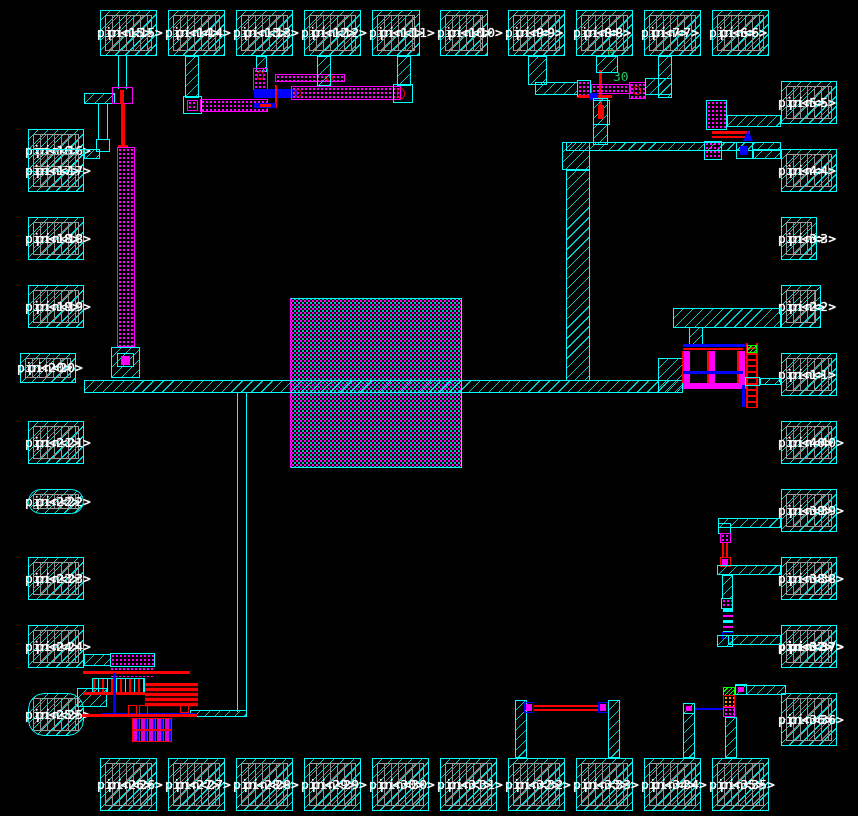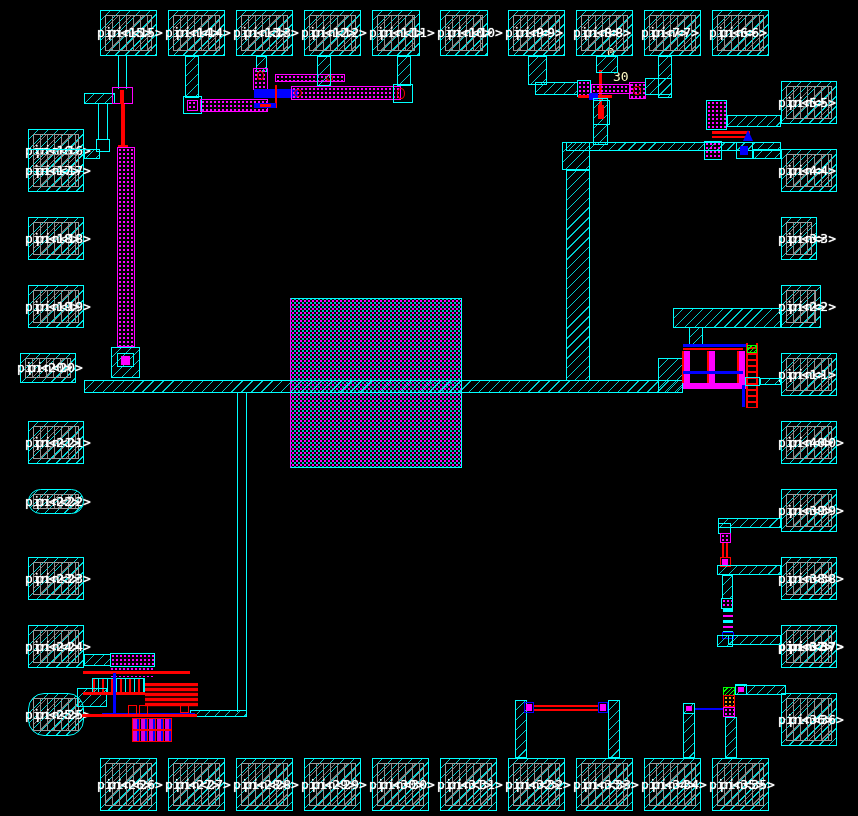--- a/index.html
+++ b/index.html
@@ -38,21 +38,21 @@
   .dotv{background:repeating-linear-gradient(180deg,#00ffff 0 3px,transparent 3px 6px,#ff00ff 6px 8px,transparent 8px 11px);}
   .comb{background:repeating-linear-gradient(180deg,#ff0000 0 3px,#300 3px 5px);}
   .stripebox{border:1px solid #00ffff;
         background:repeating-linear-gradient(90deg,#ff0000 0 2px,transparent 2px 5px,#00ffff 5px 6px,transparent 6px 9px);}
   .fingers{border:1px solid #ff0000;
         background:repeating-linear-gradient(90deg,rgba(255,0,255,.85) 0 4px,#0000ff 4px 6px,#ff0000 6px 7px,#000 7px 8px);}
   .redstack{border-left:2px solid #ff0000;border-right:2px solid #ff0000;
         background:repeating-linear-gradient(180deg,transparent 0 4px,#ff0000 4px 6px);}
   .tri{width:0!important;height:0!important;border-left:5px solid transparent;
        border-right:5px solid transparent;border-bottom:11px solid #0000ff;}
-  .ruler-num{position:absolute;color:#fef9c3;font-size:13px;line-height:1;}
+  .ruler-num{position:absolute;color:#22c55e;font-size:13px;line-height:1;}
 </style>
 </head>
 <body>
 
 <div class="stage">
   <div class="ruler-num" style="left:607px;top:46px">0</div>
   <div class="ruler-num" style="left:613px;top:70px">30</div>
 <div class="pad" style="left: 100px; top: 10px; width: 57px; height: 46px;">
       <div class="pad-inner"></div>
       <span class="plbl a">pin&lt;15&gt;</span>

